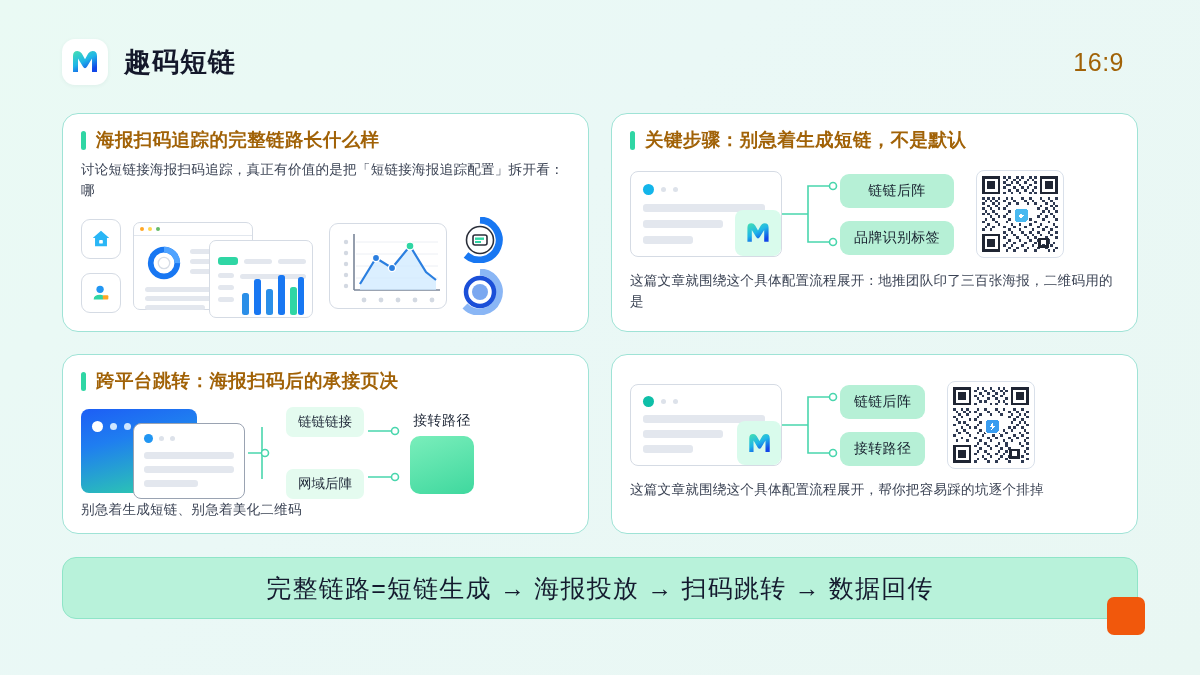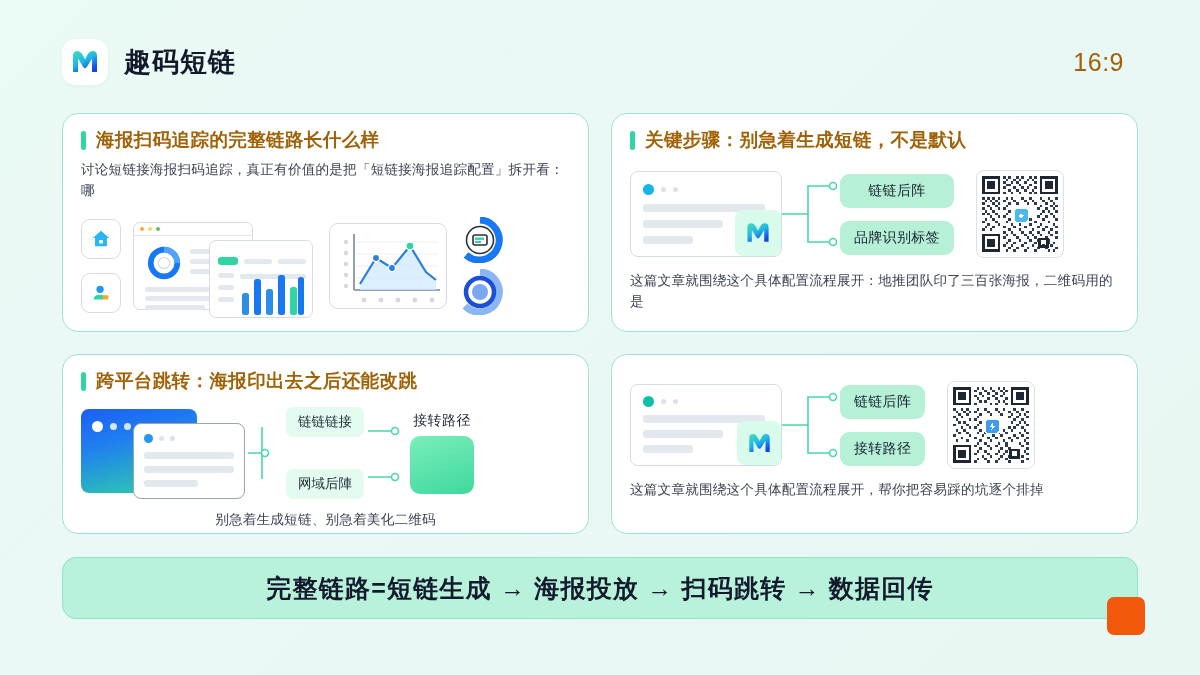--- a/index.html
+++ b/index.html
@@ -165,21 +165,21 @@
     position: absolute;
     left: 62px; top: 557px;
     width: 1076px; height: 62px;
     background: #b8f2da;
     border: 1.5px solid #8fe5c8;
     border-radius: 14px;
     display: flex; align-items: center; justify-content: center;
   }
   .banner-text {
     font-size: 25px;
-    font-weight: bold;
+    font-weight: normal;
     color: #141a2e;
     letter-spacing: 1.2px;
   }
   .orange-square {
     position: absolute;
     left: 1107px; top: 597px;
     width: 38px; height: 38px;
     background: #f1580c;
     border-radius: 7px;
   }
@@ -568,21 +568,21 @@
         </svg>
       </div>
     </div>
 
     <div class="card-foot" style="margin-top:6px;">这篇文章就围绕这个具体配置流程展开：地推团队印了三百张海报，二维码用的是</div>
   </div>
 
   <div class="card">
     <div class="card-title">
       <span class="title-bar"></span>
-      <span>跨平台跳转：海报印出去之后还能改跳</span>
+      <span>跨平台跳转：海报扫码后的承接页决</span>
     </div>
 
     <div style="display:flex;align-items:center;margin-top:14px;height:92px;">
 
       <div style="position:relative;width:165px;height:92px;flex:none;">
         <div style="position:absolute;left:0;top:2px;width:116px;height:84px;border-radius:8px;background:linear-gradient(165deg,#1d5ef5 0%,#1f7ef0 35%,#2fd6a4 100%);">
           <div style="position:absolute;left:11px;top:12px;display:flex;align-items:center;gap:7px;">
             <span style="width:11px;height:11px;border-radius:50%;background:#fff;display:block;"></span>
             <span style="width:7px;height:7px;border-radius:50%;background:#cfe6ff;display:block;"></span>
             <span style="width:7px;height:7px;border-radius:50%;background:#cfe6ff;display:block;"></span>
@@ -615,21 +615,21 @@
         <circle class="conn-dot" cx="31" cy="24" r="3.5"></circle>
         <circle class="conn-dot" cx="31" cy="70" r="3.5"></circle>
       </svg>
 
       <div style="display:flex;flex-direction:column;align-items:center;flex:none;margin-left:4px;">
         <div style="font-size:14px;color:#1d2636;letter-spacing:0.4px;margin-bottom:6px;">接转路径</div>
         <div style="width:64px;height:58px;border-radius:10px;background:linear-gradient(160deg,#7aeebb 0%,#3fd89e 100%);"></div>
       </div>
     </div>
 
-    <div class="card-foot" style="margin-top:10px;text-align:center;">别急着生成短链、别急着美化二维码</div>
+    <div class="card-foot" style="margin-top:0;">别急着生成短链、别急着美化二维码</div>
   </div>
 
   <div class="card">
 
     <div style="display:flex;align-items:center;margin-top:10px;height:92px;">
       <div class="win" style="width:152px;height:82px;border-radius:8px;position:relative;flex:none;">
         <div style="position:absolute;left:12px;top:11px;display:flex;align-items:center;gap:7px;">
           <span style="width:11px;height:11px;border-radius:50%;background:#0fbfa8;display:block;"></span>
           <span class="dot" style="background:#dde2ea;width:5px;height:5px;"></span>
           <span class="dot" style="background:#dde2ea;width:5px;height:5px;"></span>

